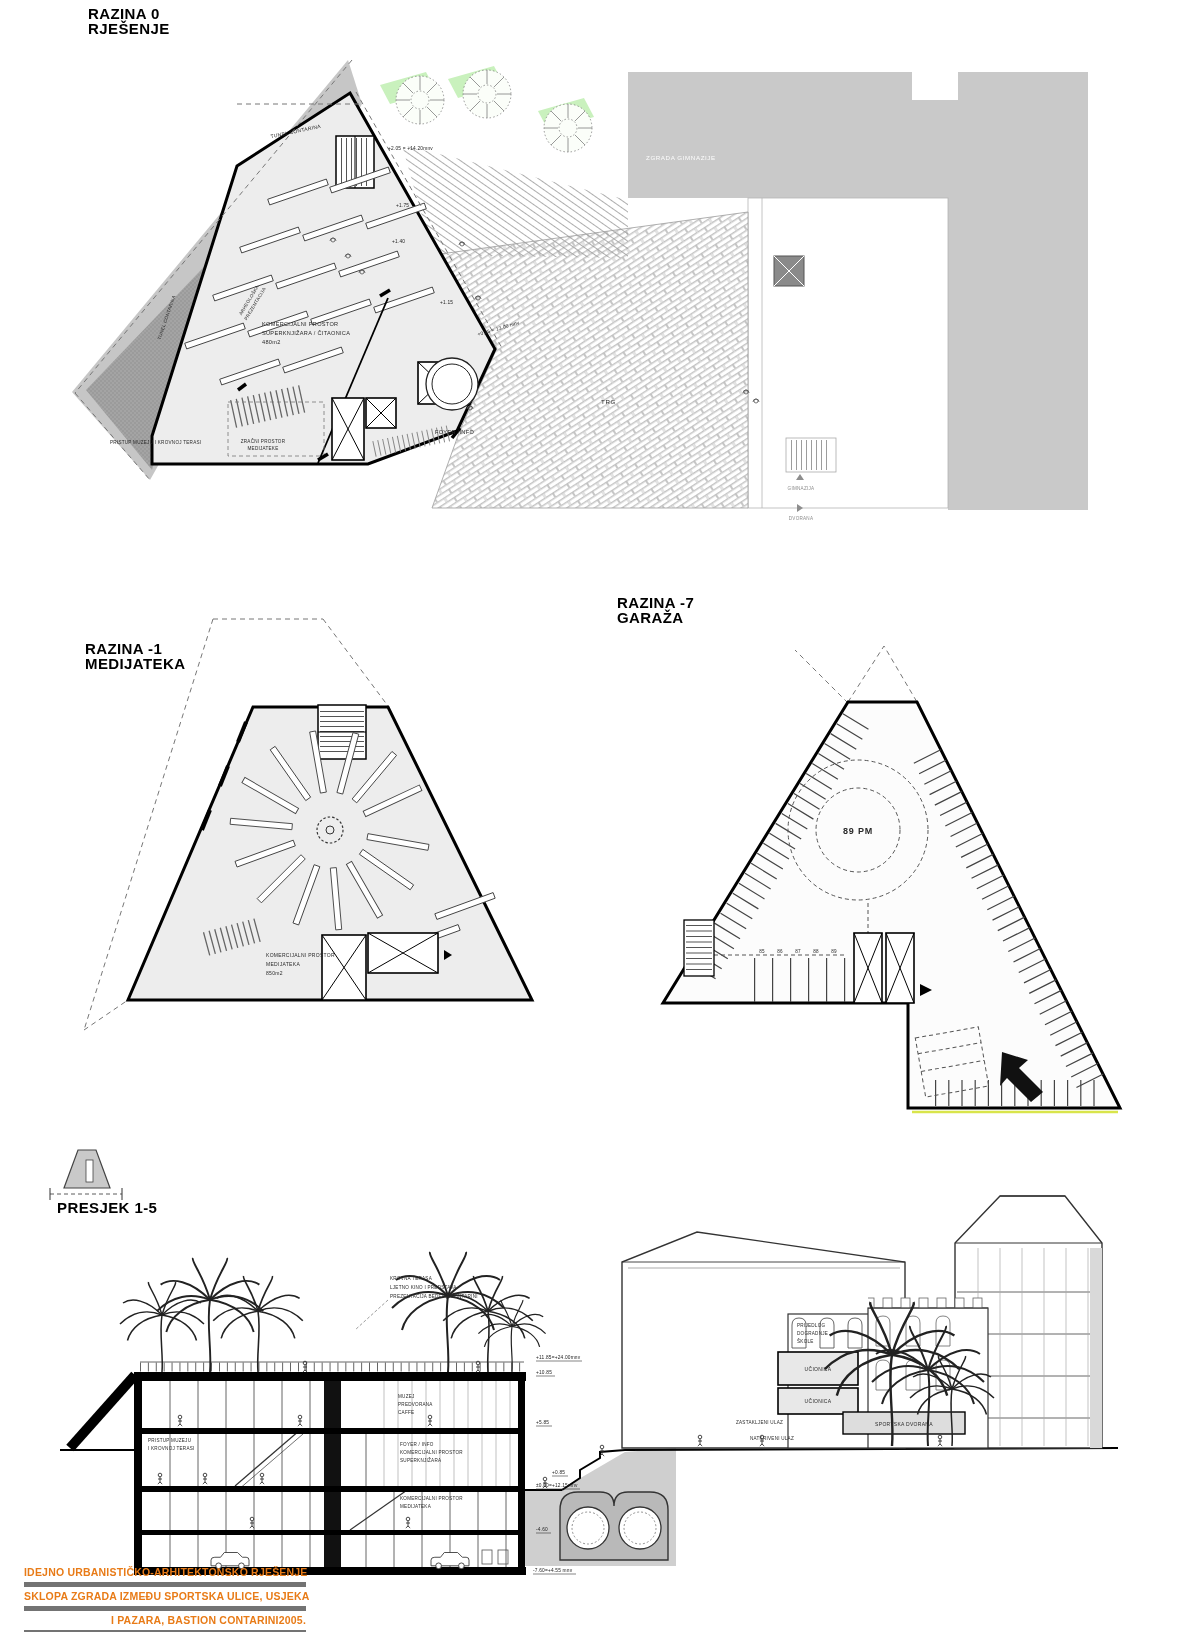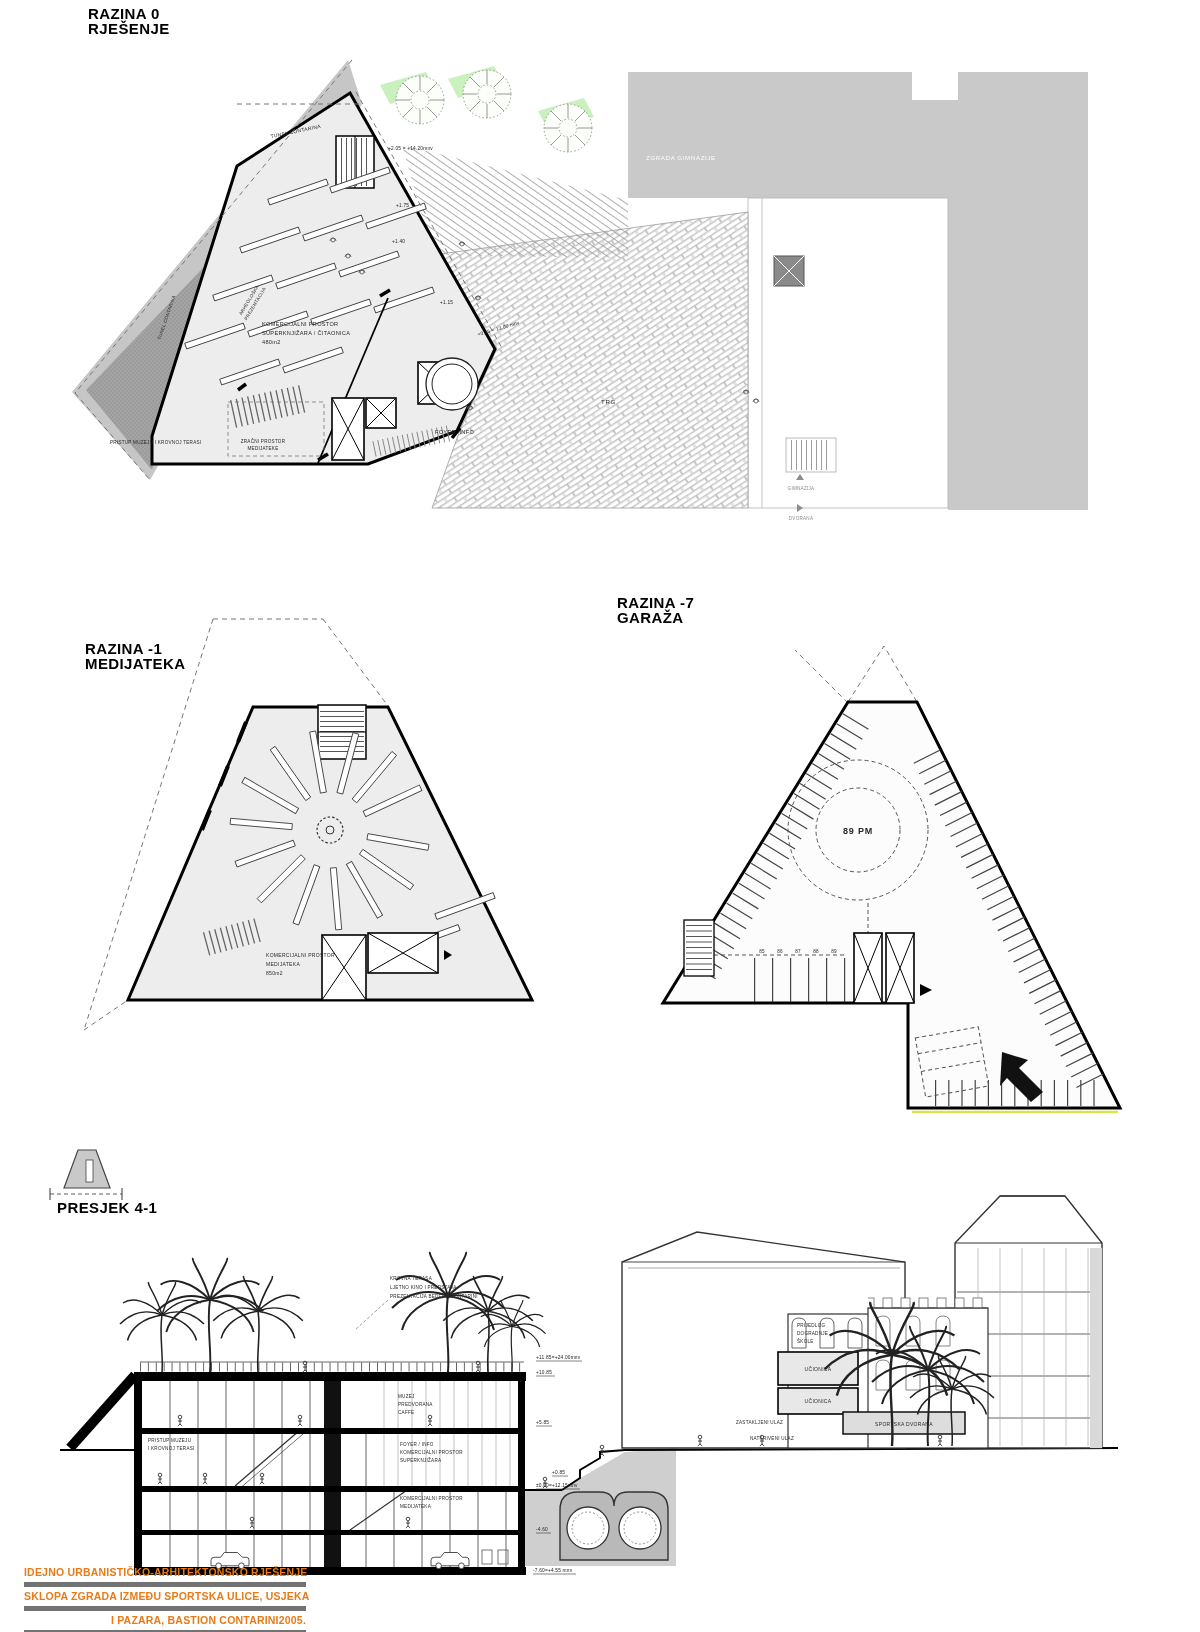--- a/index.html
+++ b/index.html
@@ -532,21 +532,21 @@
 </div>
 <div class="ptitle" style="left:85px;top:595px;margin-top:46px;">
   <div>RAZINA -1</div>
   <div>MEDIJATEKA</div>
 </div>
 <div class="ptitle" style="left:617px;top:595px;">
   <div>RAZINA -7</div>
   <div>GARAŽA</div>
 </div>
 <div class="ptitle" style="left:57px;top:1200px;">
-  <div>PRESJEK 4-1</div>
+  <div>PRESJEK 1-5</div>
 </div>
 
 <div class="tblock">
   <div class="row">IDEJNO URBANISTIČKO-ARHITEKTONSKO RJEŠENJE</div>
   <div class="row">SKLOPA ZGRADA IZMEĐU SPORTSKA ULICE, USJEKA</div>
   <div class="row last">
     <span>I PAZARA, BASTION CONTARINI</span>
     <span>2005.</span>
   </div>
 </div>

